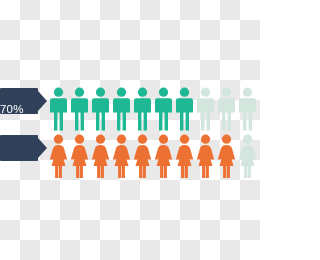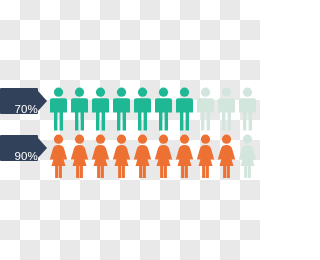--- a/index.html
+++ b/index.html
@@ -41,21 +41,21 @@
 
   
   .label-tag {
     position: relative;
     flex: 0 0 auto;
     width: 44px;
     height: 42px;
     margin-left: 0px;
     display: flex;
     align-items: center;
-    justify-content: flex-end;
+    justify-content: flex-start;
     color: #ffffff;
     font-size: 11.5px;
     letter-spacing: 0.2px;
     z-index: 3;
   }
   .label-tag .tag-body {
     position: absolute;
     left: 0; top: 0;
     width: 38px;
     height: 26px;
@@ -191,21 +191,20 @@
             </svg>
           </span>
       </div>
     </div>
 
     <div class="pictogram-row row-female">
 
       <div class="label-tag">
         <span class="tag-body" style="background: rgb(50, 65, 90);"></span>
         <span class="tag-point" style="border-left-color: rgb(50, 65, 90);"></span>
-        <span class="tag-text">90%</span>
       </div>
 
       <div class="icons">
         <span class="figure">
             <svg viewBox="0 0 21 44">
               <g fill="#ee7134">
                 <circle cx="10.5" cy="5.2" r="4.6"></circle>
                 <path d="M10.5 11.0c-3.3 0-5.0 1.5-5.7 3.9l-3.0 10.6h3.6l-1.9 6.6h3.6v11.8h3.1v-11.8h.6v11.8h3.1v-11.8h3.6l-1.9-6.6h3.6l-3.0-10.6c-.7-2.4-2.4-3.9-5.7-3.9z"></path>
               </g>
             </svg>

